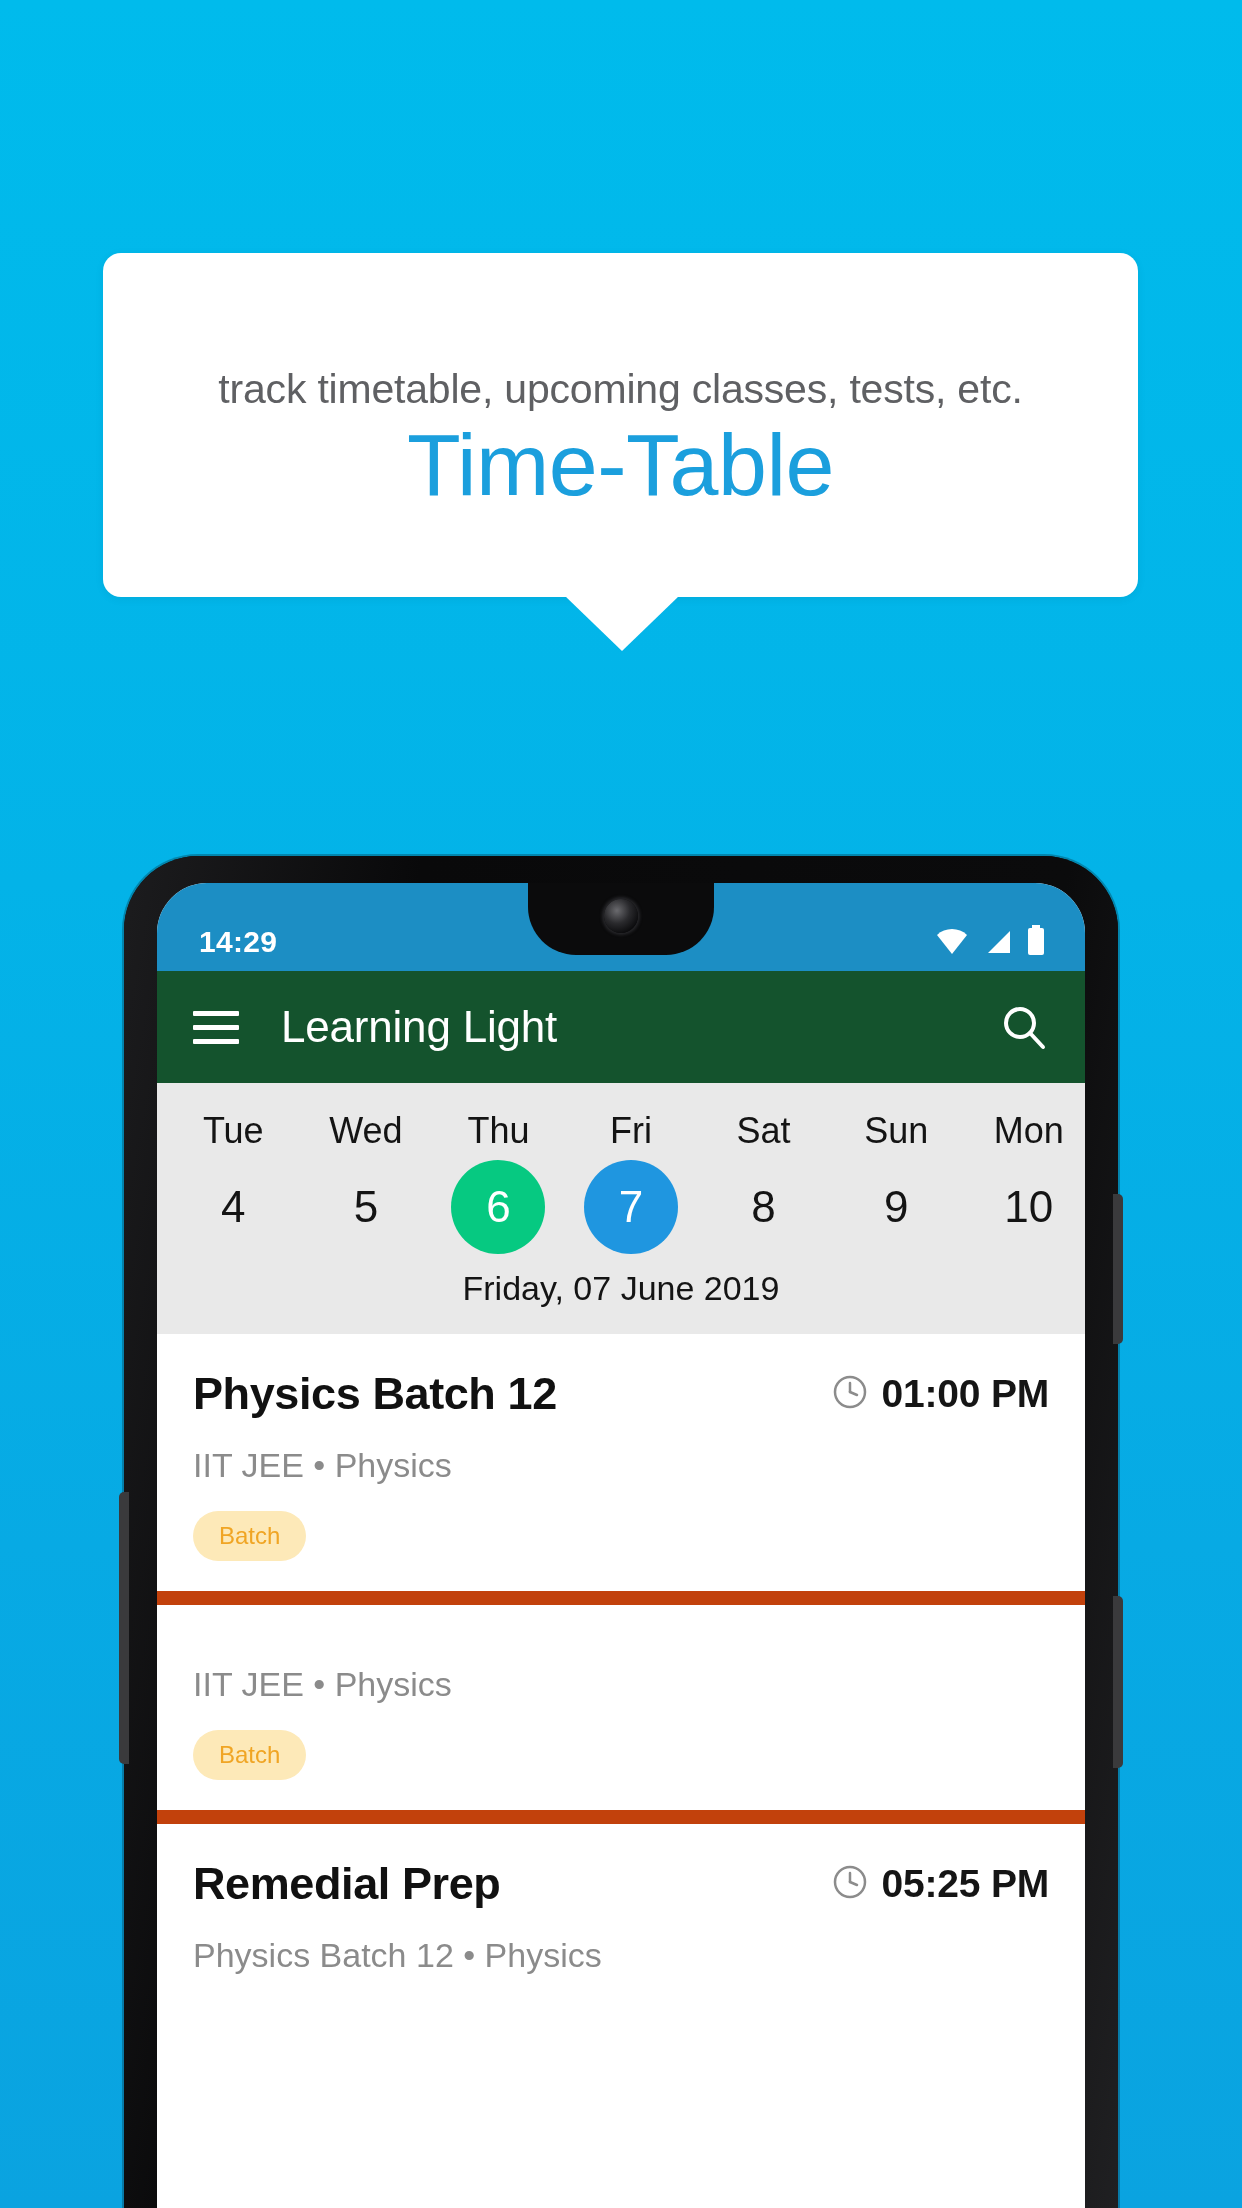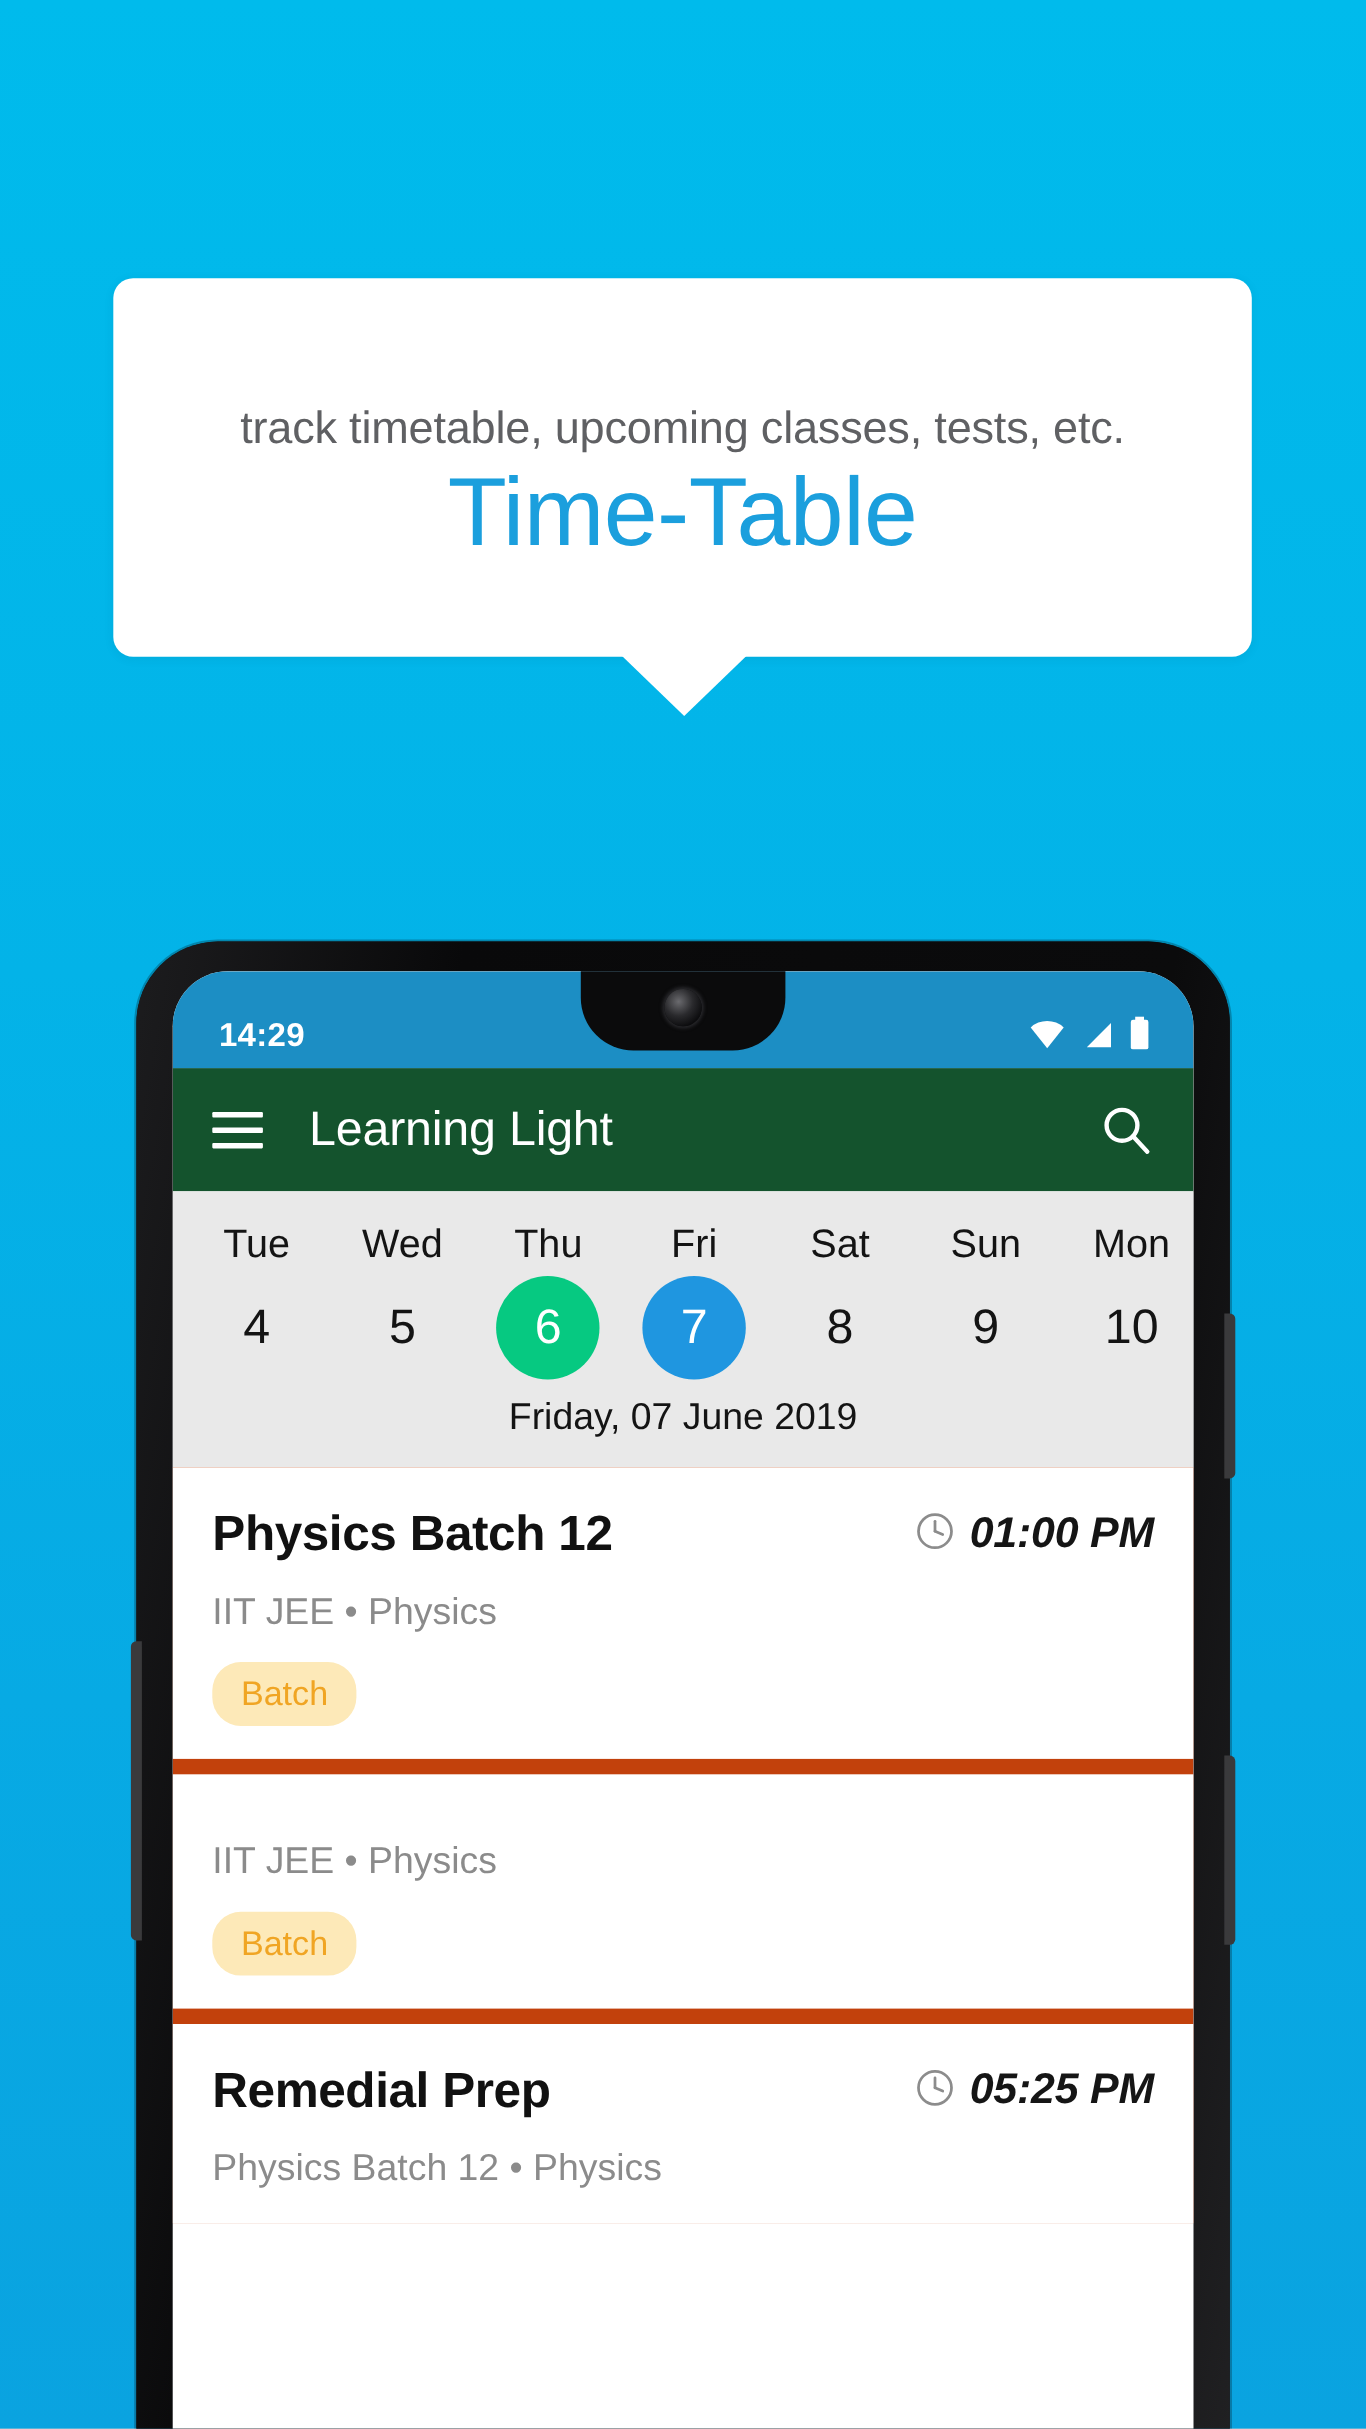--- a/index.html
+++ b/index.html
@@ -228,39 +228,38 @@
   .card-title {
     font-size: 45px;
     font-weight: 700;
     color: #111111;
     letter-spacing: -0.4px;
   }
   .card-time-wrap {
     display: flex;
     align-items: center;
     gap: 14px;
-    font-style: italic;
   }
   .card-time {
     font-size: 39px;
     font-weight: 700;
     color: #151515;
     letter-spacing: -0.2px;
   }
   .card-sub {
     font-size: 34px;
     color: #8b8b8b;
     margin-top: 26px;
   }
   .badge-row { margin-top: 26px; }
   .badge {
     display: inline-block;
     background: #fde9b8;
     color: #f0a524;
-    font-size: 31px;
+    font-size: 24px;
     padding: 11px 26px;
     border-radius: 26px;
   }
 </style>
 </head>
 <body>
 
 <div id="stage">
 
   <div id="bubble">

